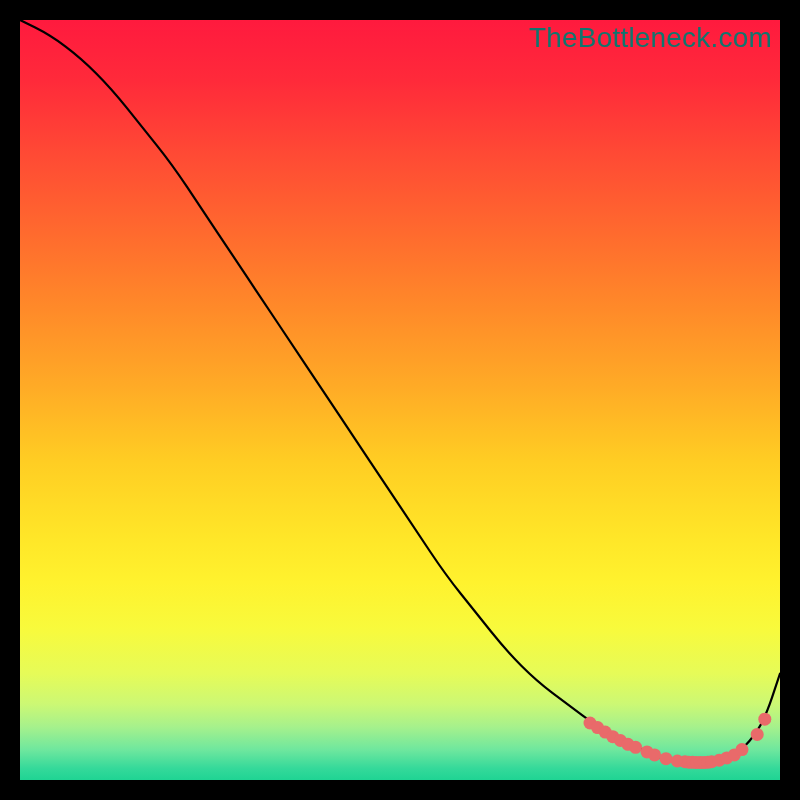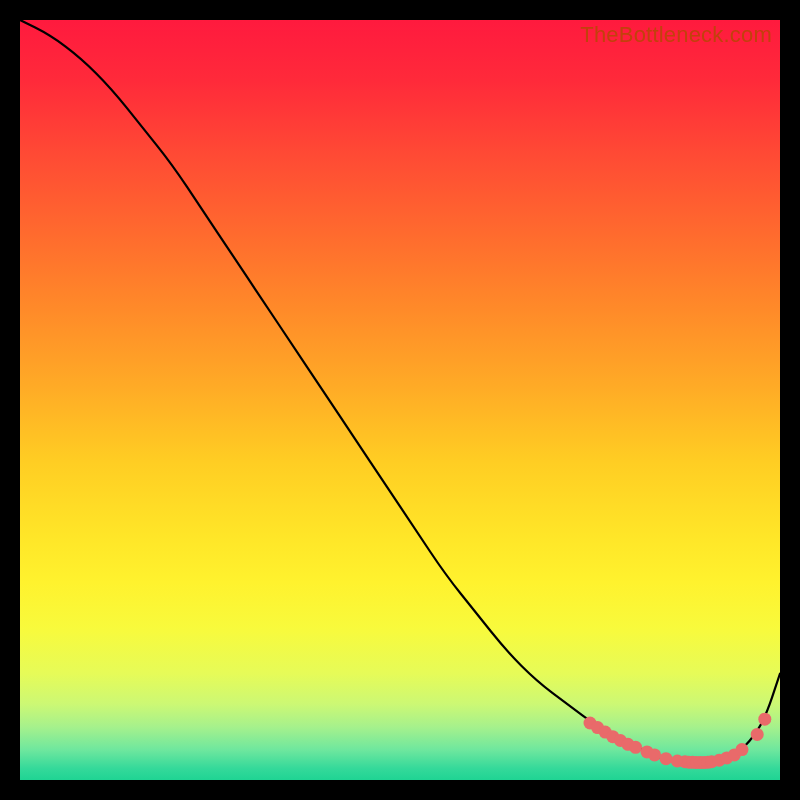--- a/index.html
+++ b/index.html
@@ -16,22 +16,22 @@
     top: 20px;
     width: 760px;
     height: 760px;
     background: #000;
   }
   .watermark {
     position: absolute;
     top: 2px;
     right: 8px;
     font-family: Arial, Helvetica, sans-serif;
-    font-size: 22px;
-    color: #c2410c;
+    font-size: 28px;
+    color: #0f766e;
     font-weight: 500;
     letter-spacing: 0.2px;
   }
   svg { display: block; }
 </style>
 </head>
 <body>
 
 <div class="frame">
   <div class="watermark">TheBottleneck.com</div>

